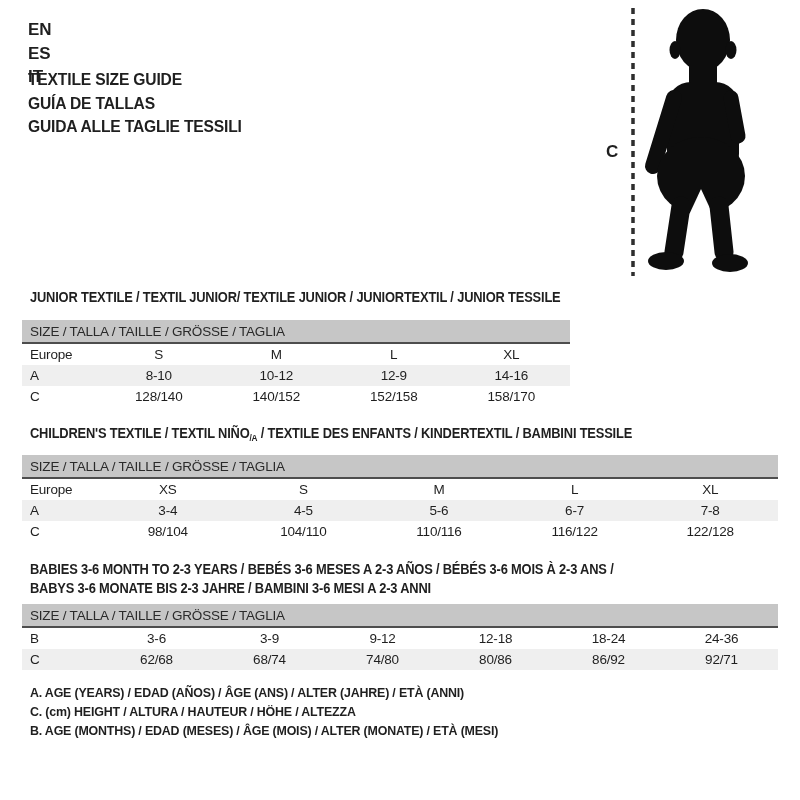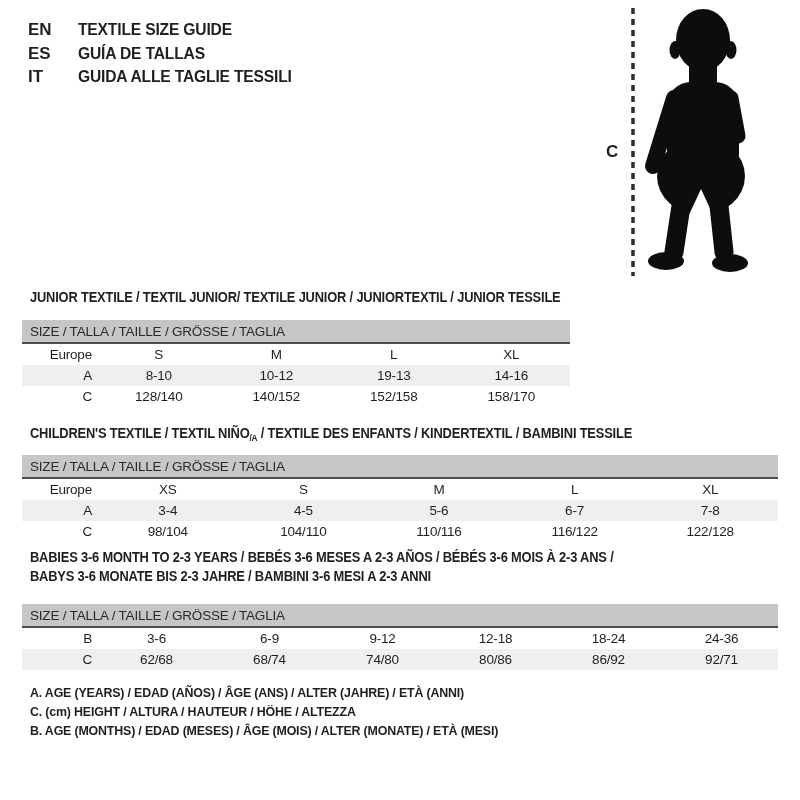--- a/index.html
+++ b/index.html
@@ -17,42 +17,42 @@
     color:var(--ink);
     -webkit-font-smoothing:antialiased;
   }
   .canvas{position:relative;width:800px;height:800px;overflow:hidden;background:var(--page-bg);}
 
   
   .cond{display:inline-block;transform:scaleX(.92);transform-origin:0 50%;white-space:nowrap;letter-spacing:-.2px;}
 
   
   .lang-block{position:absolute;left:28px;top:20px;}
-  .lang-row{display:flex;align-items:baseline;height:23.5px;font-weight:700;font-size:17px;}
+  .lang-row{display:flex;align-items:baseline;height:23.5px;font-weight:700;font-size:17px;flex-direction:column;}
   .lang-code{width:50px;flex:0 0 50px;}
   .lang-title{white-space:nowrap;}
 
   
   .figure-label{position:absolute;left:606px;top:142px;font-size:17px;font-weight:700;}
   .figure-svg{position:absolute;left:624px;top:6px;color:var(--silhouette);}
 
   
   .sec-title{position:absolute;left:30px;font-weight:700;font-size:14px;line-height:19px;white-space:nowrap;}
   .title-junior{top:288px;}
   .title-children{top:424px;}
-  .title-babies{top:548px;}
+  .title-babies{top:560px;}
   .sub{font-size:9px;vertical-align:-3px;font-weight:700;}
 
   
   .size-table{position:absolute;left:22px;border-collapse:collapse;table-layout:fixed;font-size:13.5px;letter-spacing:-.2px;}
   .tbl-junior{top:320px;width:548px;}
   .tbl-children{top:455px;width:756px;}
   .tbl-babies{top:604px;width:756px;}
   .size-table td{padding:0 8px;height:21px;text-align:center;vertical-align:middle;white-space:nowrap;}
-  .size-table td.lbl{text-align:right;}
+  .size-table td.lbl{text-align:left;}
   .size-table tr.hdr td{
     background:var(--header-bg);
     text-align:left;height:22px;
     border-bottom:2.5px solid var(--border-dark);
     color:#2a2a2a;
   }
   .size-table tr.stripe td{background:var(--stripe-bg);}
   col.lblcol{width:78px;}
 
   
@@ -118,21 +118,21 @@
       <td class="lbl">Europe</td>
       <td>S</td>
       <td>M</td>
       <td>L</td>
       <td>XL</td>
     </tr>
     <tr class="stripe">
       <td class="lbl">A</td>
       <td>8-10</td>
       <td>10-12</td>
-      <td>19-13</td>
+      <td>12-9</td>
       <td>14-16</td>
     </tr>
     <tr>
       <td class="lbl">C</td>
       <td>128/140</td>
       <td>140/152</td>
       <td>152/158</td>
       <td>158/170</td>
     </tr>
   </tbody>
@@ -195,21 +195,21 @@
         <col>
         <col>
       </colgroup>
     <tbody>
         <tr class="hdr">
       <td colspan="7">SIZE / TALLA / TAILLE / GRÖSSE / TAGLIA</td>
     </tr>
     <tr>
       <td class="lbl">B</td>
       <td>3-6</td>
-      <td>6-9</td>
+      <td>3-9</td>
       <td>9-12</td>
       <td>12-18</td>
       <td>18-24</td>
       <td>24-36</td>
     </tr>
     <tr class="stripe">
       <td class="lbl">C</td>
       <td>62/68</td>
       <td>68/74</td>
       <td>74/80</td>

